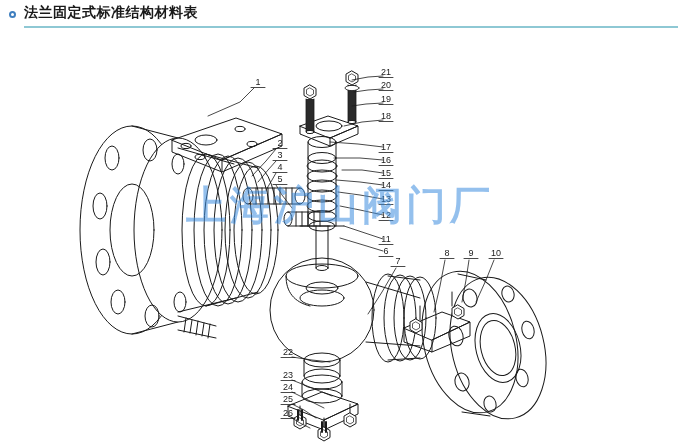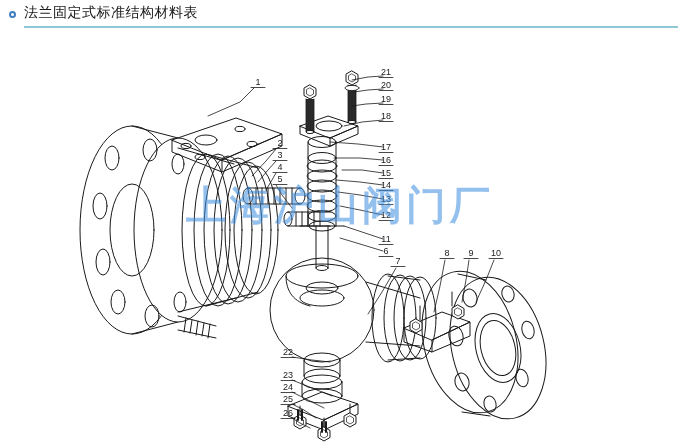--- a/index.html
+++ b/index.html
@@ -4,21 +4,21 @@
 <style>
   html,body{margin:0;padding:0;background:#ffffff;}
   body{width:690px;height:442px;overflow:hidden;
        font-family:"Liberation Sans","DejaVu Sans",sans-serif;}
   #page{position:relative;width:690px;height:442px;background:#fff;overflow:hidden;}
 
   
   #header{position:absolute;left:0;top:0;width:690px;height:30px;}
   #bullet{position:absolute;left:9px;top:11px;width:7px;height:7px;
           border:2px solid #3f7fbf;border-radius:50%;box-sizing:border-box;background:#fff;}
-  #title{position:absolute;left:24px;top:4px;font-size:14px;font-weight:normal;
+  #title{position:absolute;left:24px;top:4px;font-size:14px;font-weight:bold;
          color:#1a1a1a;letter-spacing:.5px;white-space:nowrap;
          font-family:"DejaVu Sans","Liberation Sans",sans-serif;}
   #divider{position:absolute;left:24px;top:26px;width:654px;height:2px;background:#8ec8d4;}
 
   
   #drawing{position:absolute;left:0;top:30px;width:690px;height:412px;}
   #drawing svg{display:block;}
 
   
   #watermark{position:absolute;left:186px;top:178px;width:330px;height:62px;

